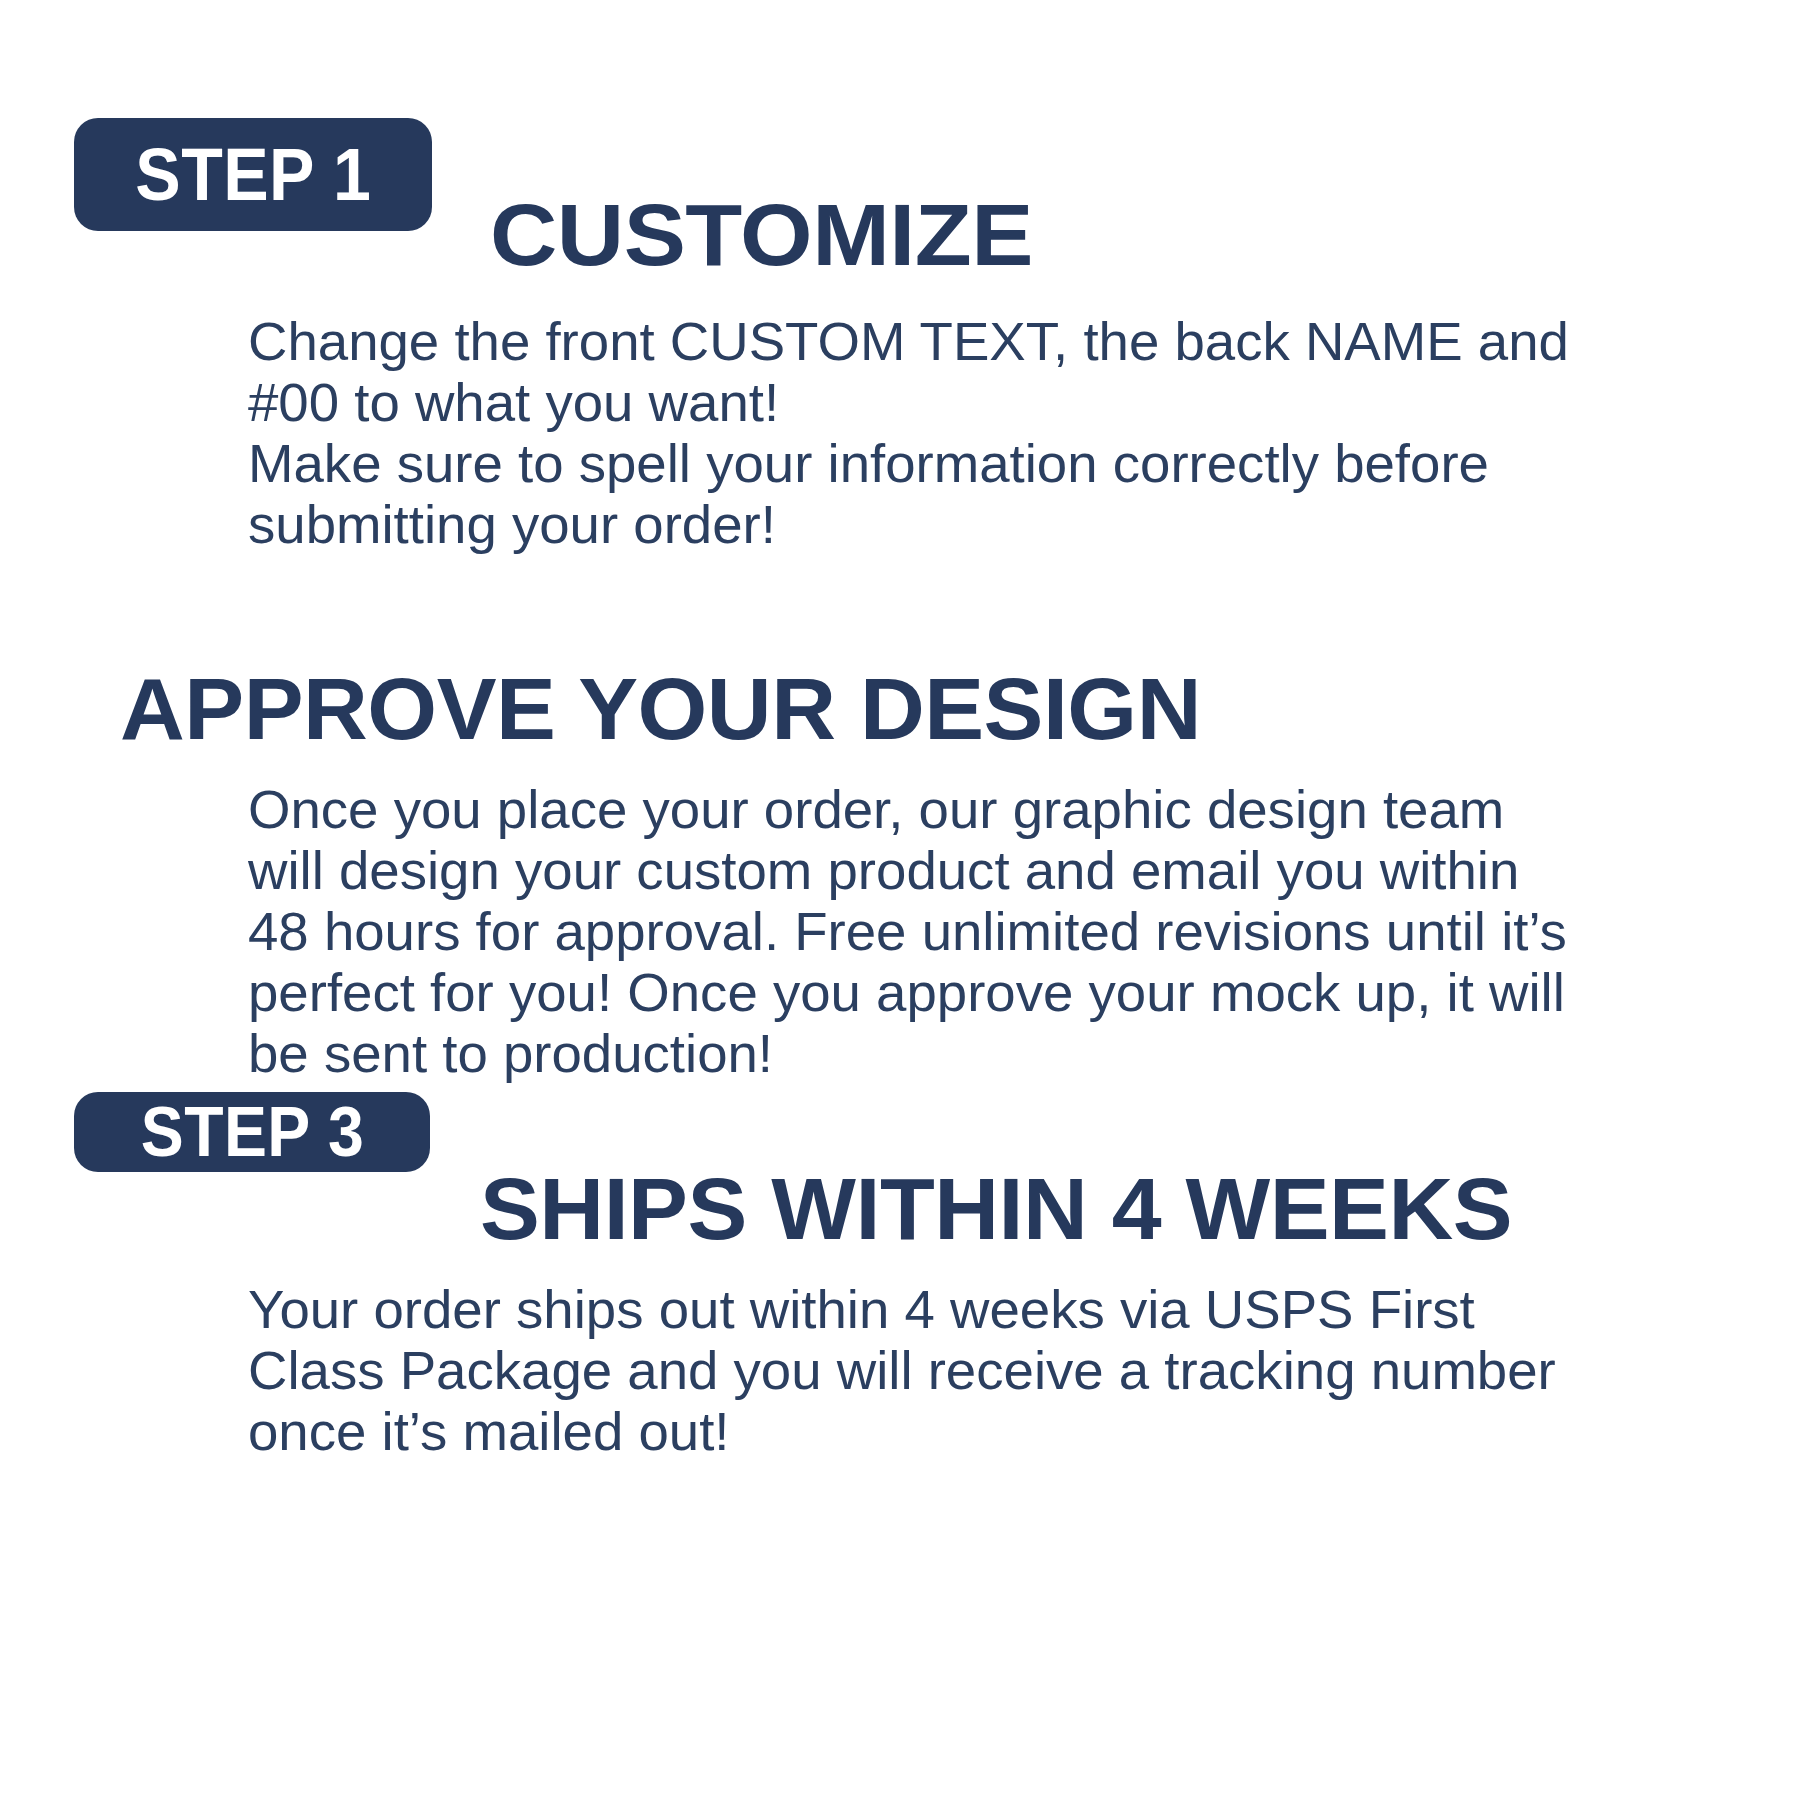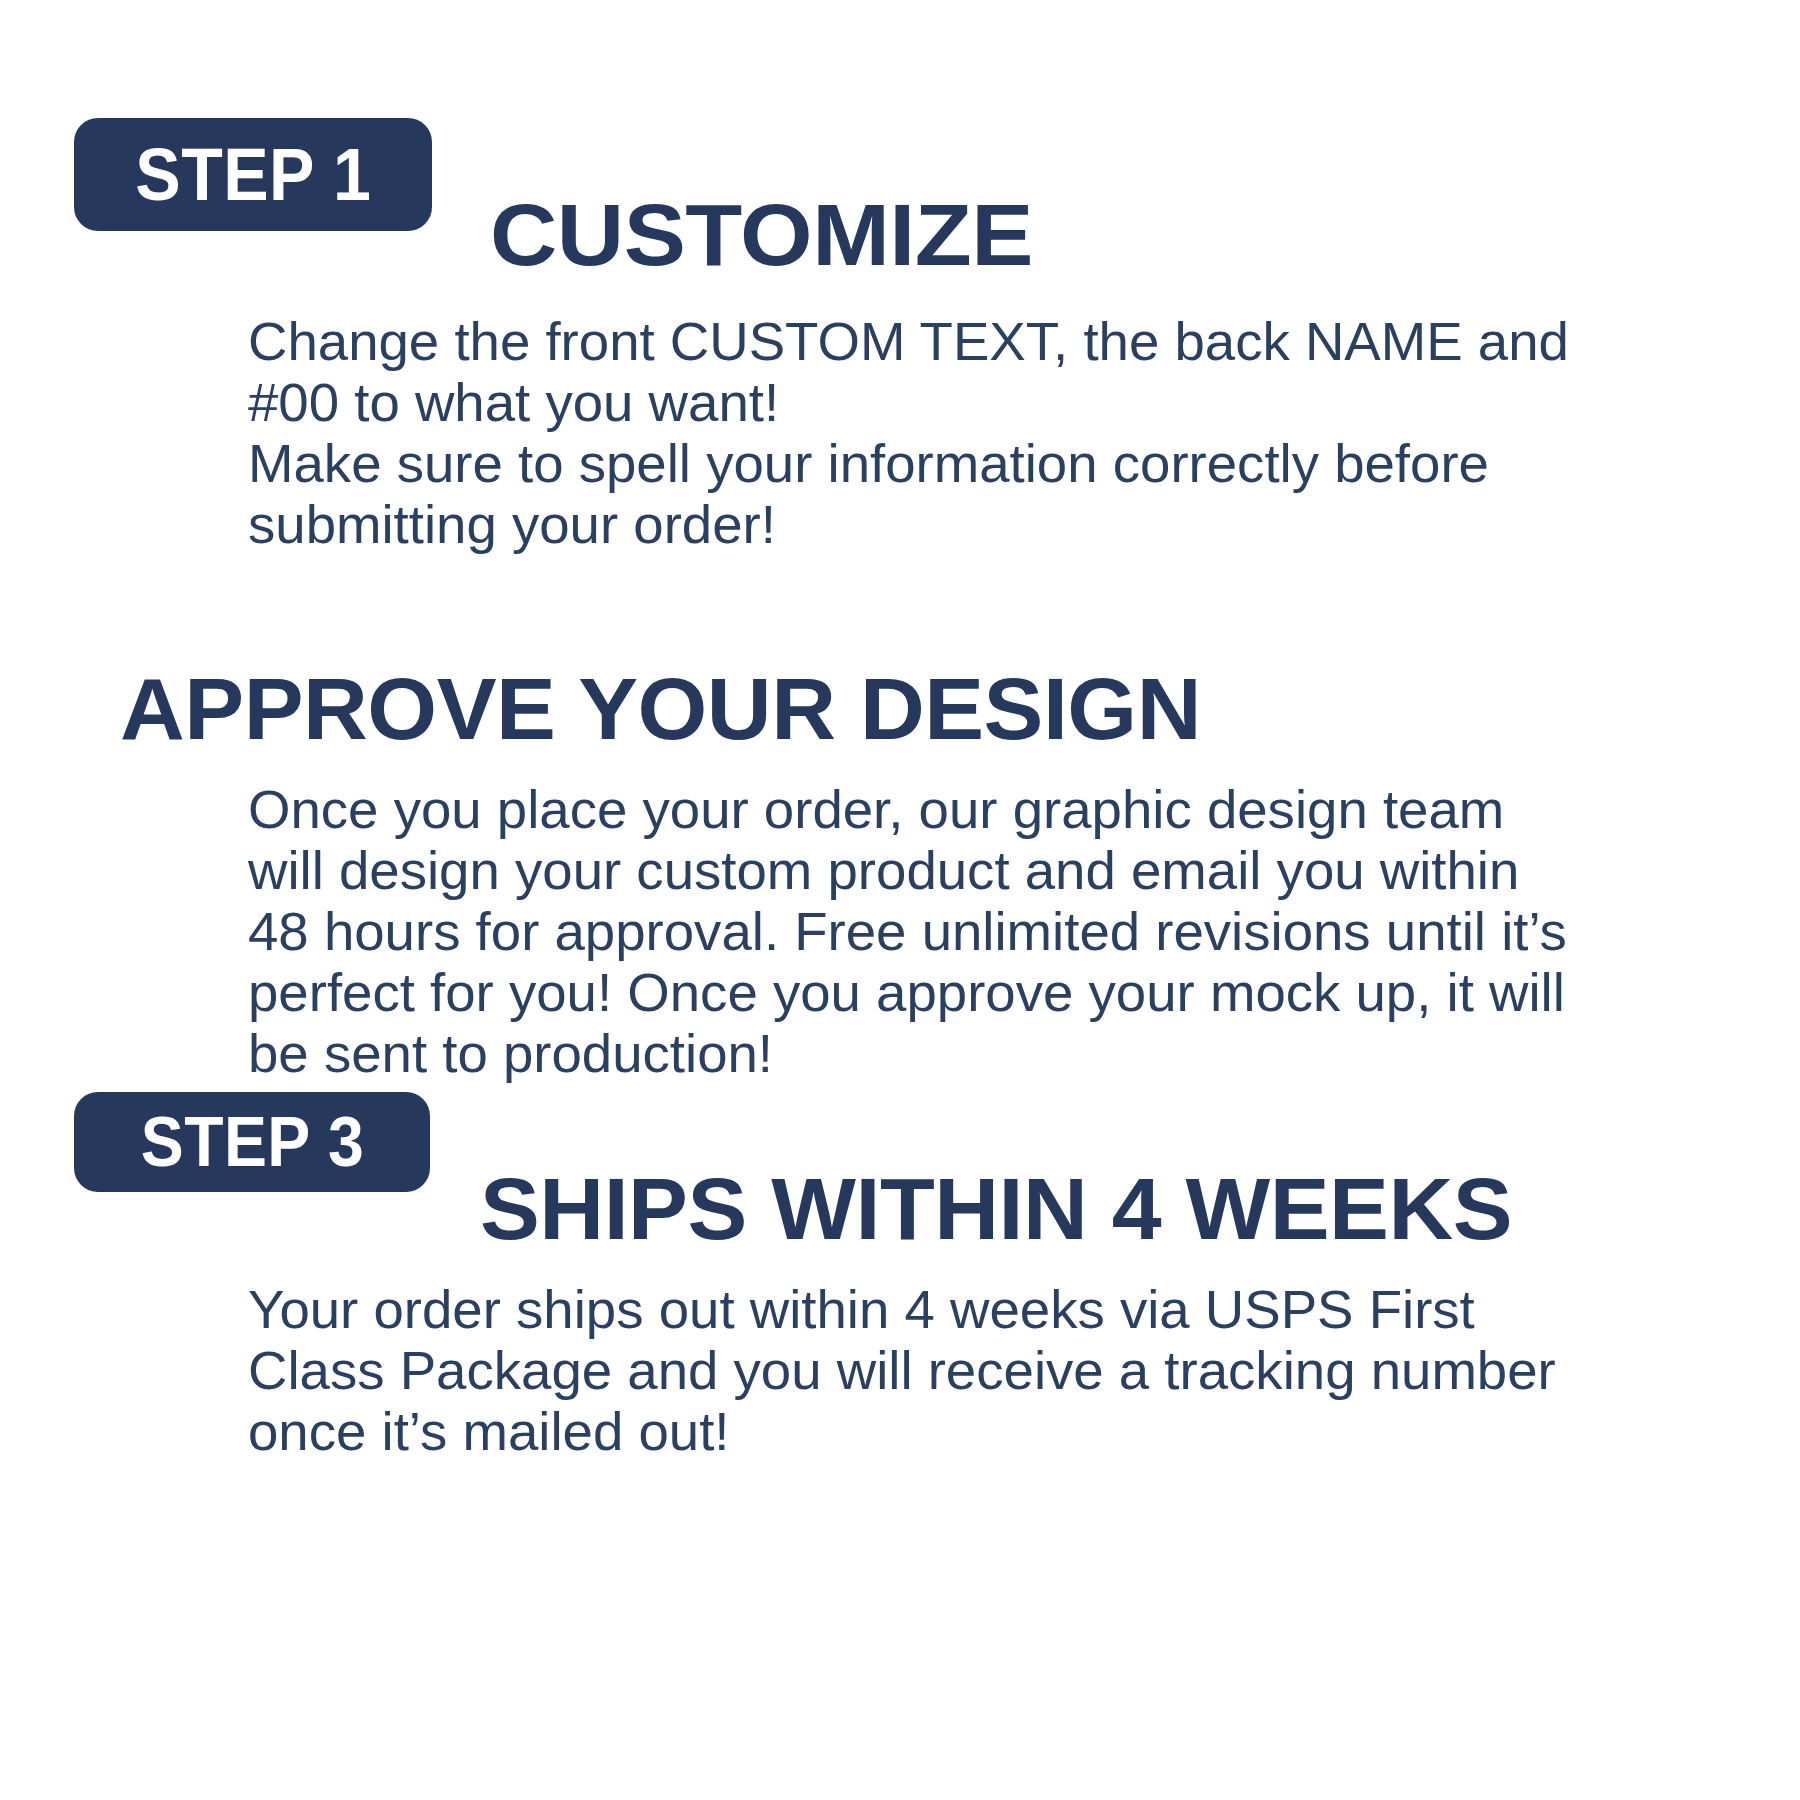--- a/index.html
+++ b/index.html
@@ -127,21 +127,21 @@
     top: 134px;
     font-size: 53px;
     line-height: 61px;
     transform: scaleX(1.03);
   }
 
   
   #step-3 { top: 1092px; }
   #step-3 .step-badge {
     width: 356px;
-    height: 100px;
+    height: 80px;
     border-radius: 24px;
   }
   #step-3 .step-badge-label { font-size: 70px; }
   #step-3 .step-title {
     font-size: 88px;
     margin-left: 46px;
     padding-bottom: 12px;
     transform: scaleX(1.02);
   }
   #step-3 .step-body {

